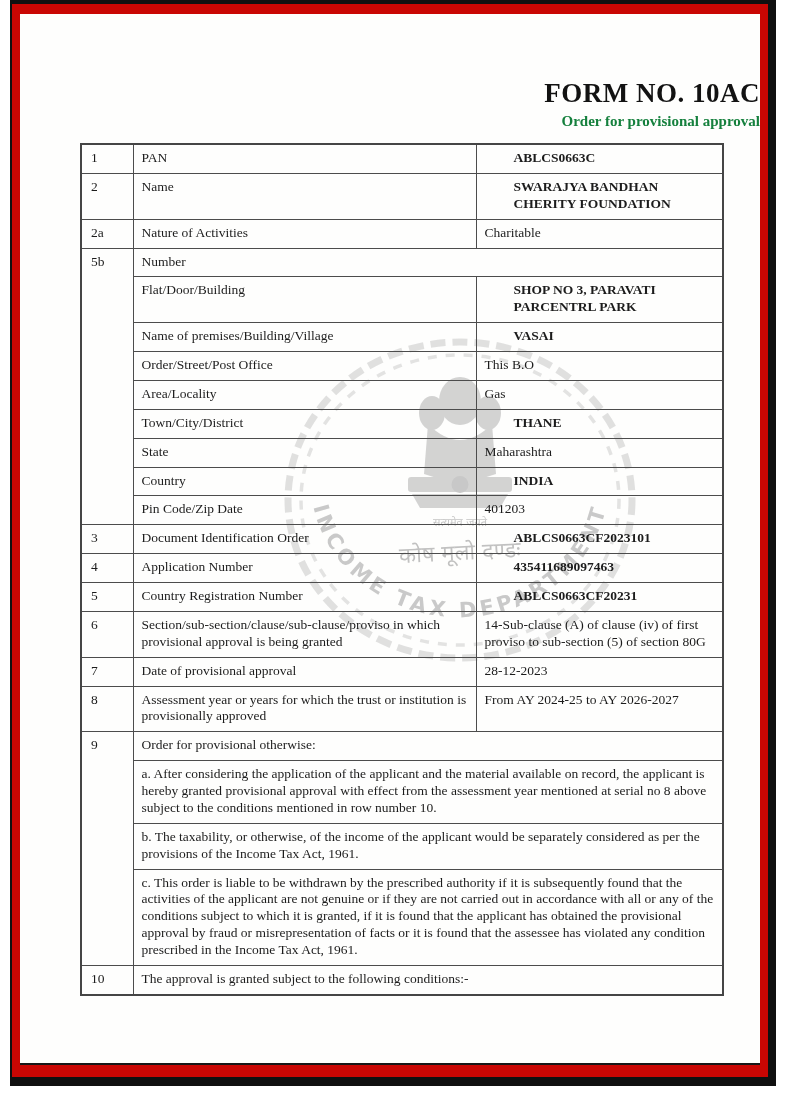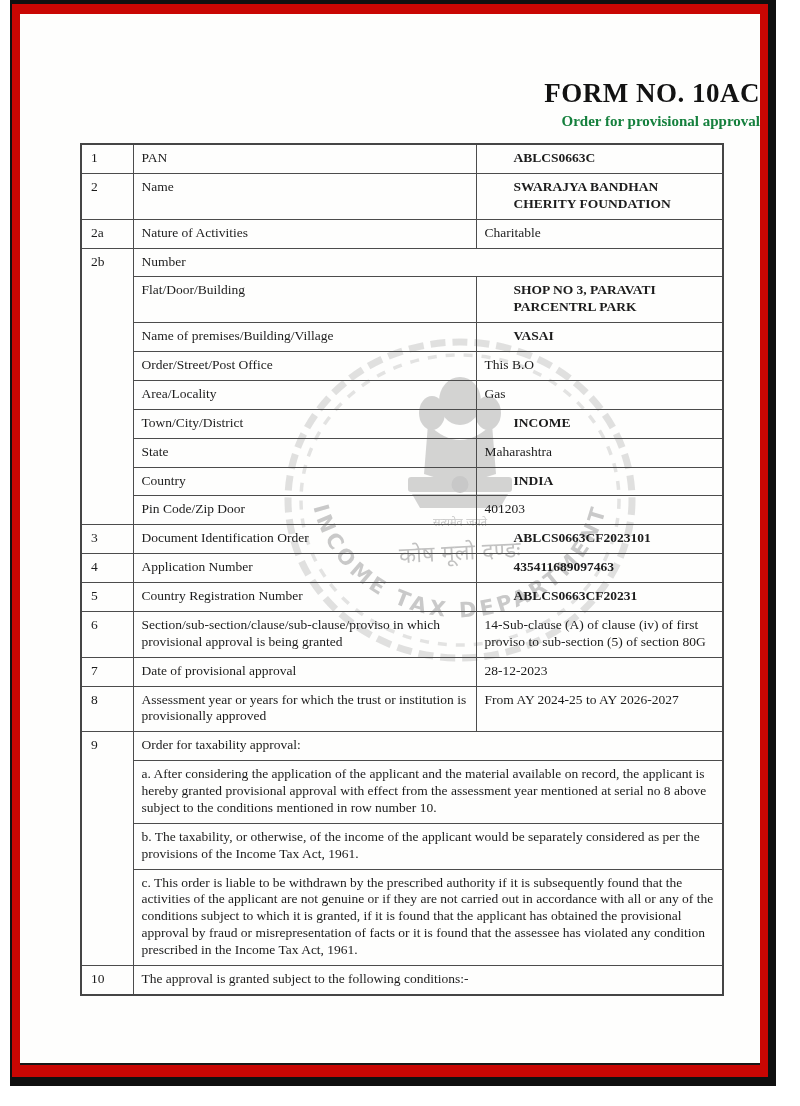--- a/index.html
+++ b/index.html
@@ -101,53 +101,53 @@
               <td rowspan="1" class="num-cell">2</td>
               <td>Name</td>
               <td class="bold-val">SWARAJYA BANDHAN CHERITY FOUNDATION</td>
             </tr>
             <tr>
               <td rowspan="1" class="num-cell">2a</td>
               <td>Nature of Activities</td>
               <td>Charitable</td>
             </tr>
             <tr>
-              <td rowspan="9" class="num-cell">2b</td>
+              <td rowspan="9" class="num-cell">5b</td>
               <td colspan="2">Number</td>
             </tr>
             <tr>
               <td>Flat/Door/Building</td>
               <td class="bold-val">SHOP NO 3, PARAVATI PARCENTRL PARK</td>
             </tr>
             <tr>
               <td>Name of premises/Building/Village</td>
               <td class="bold-val">VASAI</td>
             </tr>
             <tr>
               <td>Order/Street/Post Office</td>
               <td>This B.O</td>
             </tr>
             <tr>
               <td>Area/Locality</td>
               <td>Gas</td>
             </tr>
             <tr>
               <td>Town/City/District</td>
-              <td class="bold-val">INCOME</td>
+              <td class="bold-val">THANE</td>
             </tr>
             <tr>
               <td>State</td>
               <td>Maharashtra</td>
             </tr>
             <tr>
               <td>Country</td>
               <td class="bold-val">INDIA</td>
             </tr>
             <tr>
-              <td>Pin Code/Zip Door</td>
+              <td>Pin Code/Zip Date</td>
               <td>401203</td>
             </tr>
             <tr>
               <td rowspan="1" class="num-cell">3</td>
               <td>Document Identification Order</td>
               <td class="bold-val">ABLCS0663CF2023101</td>
             </tr>
             <tr>
               <td rowspan="1" class="num-cell">4</td>
               <td>Application Number</td>
@@ -168,21 +168,21 @@
               <td>Date of provisional approval</td>
               <td>28-12-2023</td>
             </tr>
             <tr>
               <td rowspan="1" class="num-cell">8</td>
               <td>Assessment year or years for which the trust or institution is provisionally approved</td>
               <td>From AY 2024-25 to AY 2026-2027</td>
             </tr>
             <tr>
               <td rowspan="4" class="num-cell">9</td>
-              <td colspan="2">Order for taxability approval:</td>
+              <td colspan="2">Order for provisional otherwise:</td>
             </tr>
             <tr>
               <td colspan="2">a. After considering the application of the applicant and the material available on record, the applicant is hereby granted provisional approval with effect from the assessment year mentioned at serial no 8 above subject to the conditions mentioned in row number 10.</td>
             </tr>
             <tr>
               <td colspan="2">b. The taxability, or otherwise, of the income of the applicant would be separately considered as per the provisions of the Income Tax Act, 1961.</td>
             </tr>
             <tr>
               <td colspan="2">c. This order is liable to be withdrawn by the prescribed authority if it is subsequently found that the activities of the applicant are not genuine or if they are not carried out in accordance with all or any of the conditions subject to which it is granted, if it is found that the applicant has obtained the provisional approval by fraud or misrepresentation of facts or it is found that the assessee has violated any condition prescribed in the Income Tax Act, 1961.</td>
             </tr>

